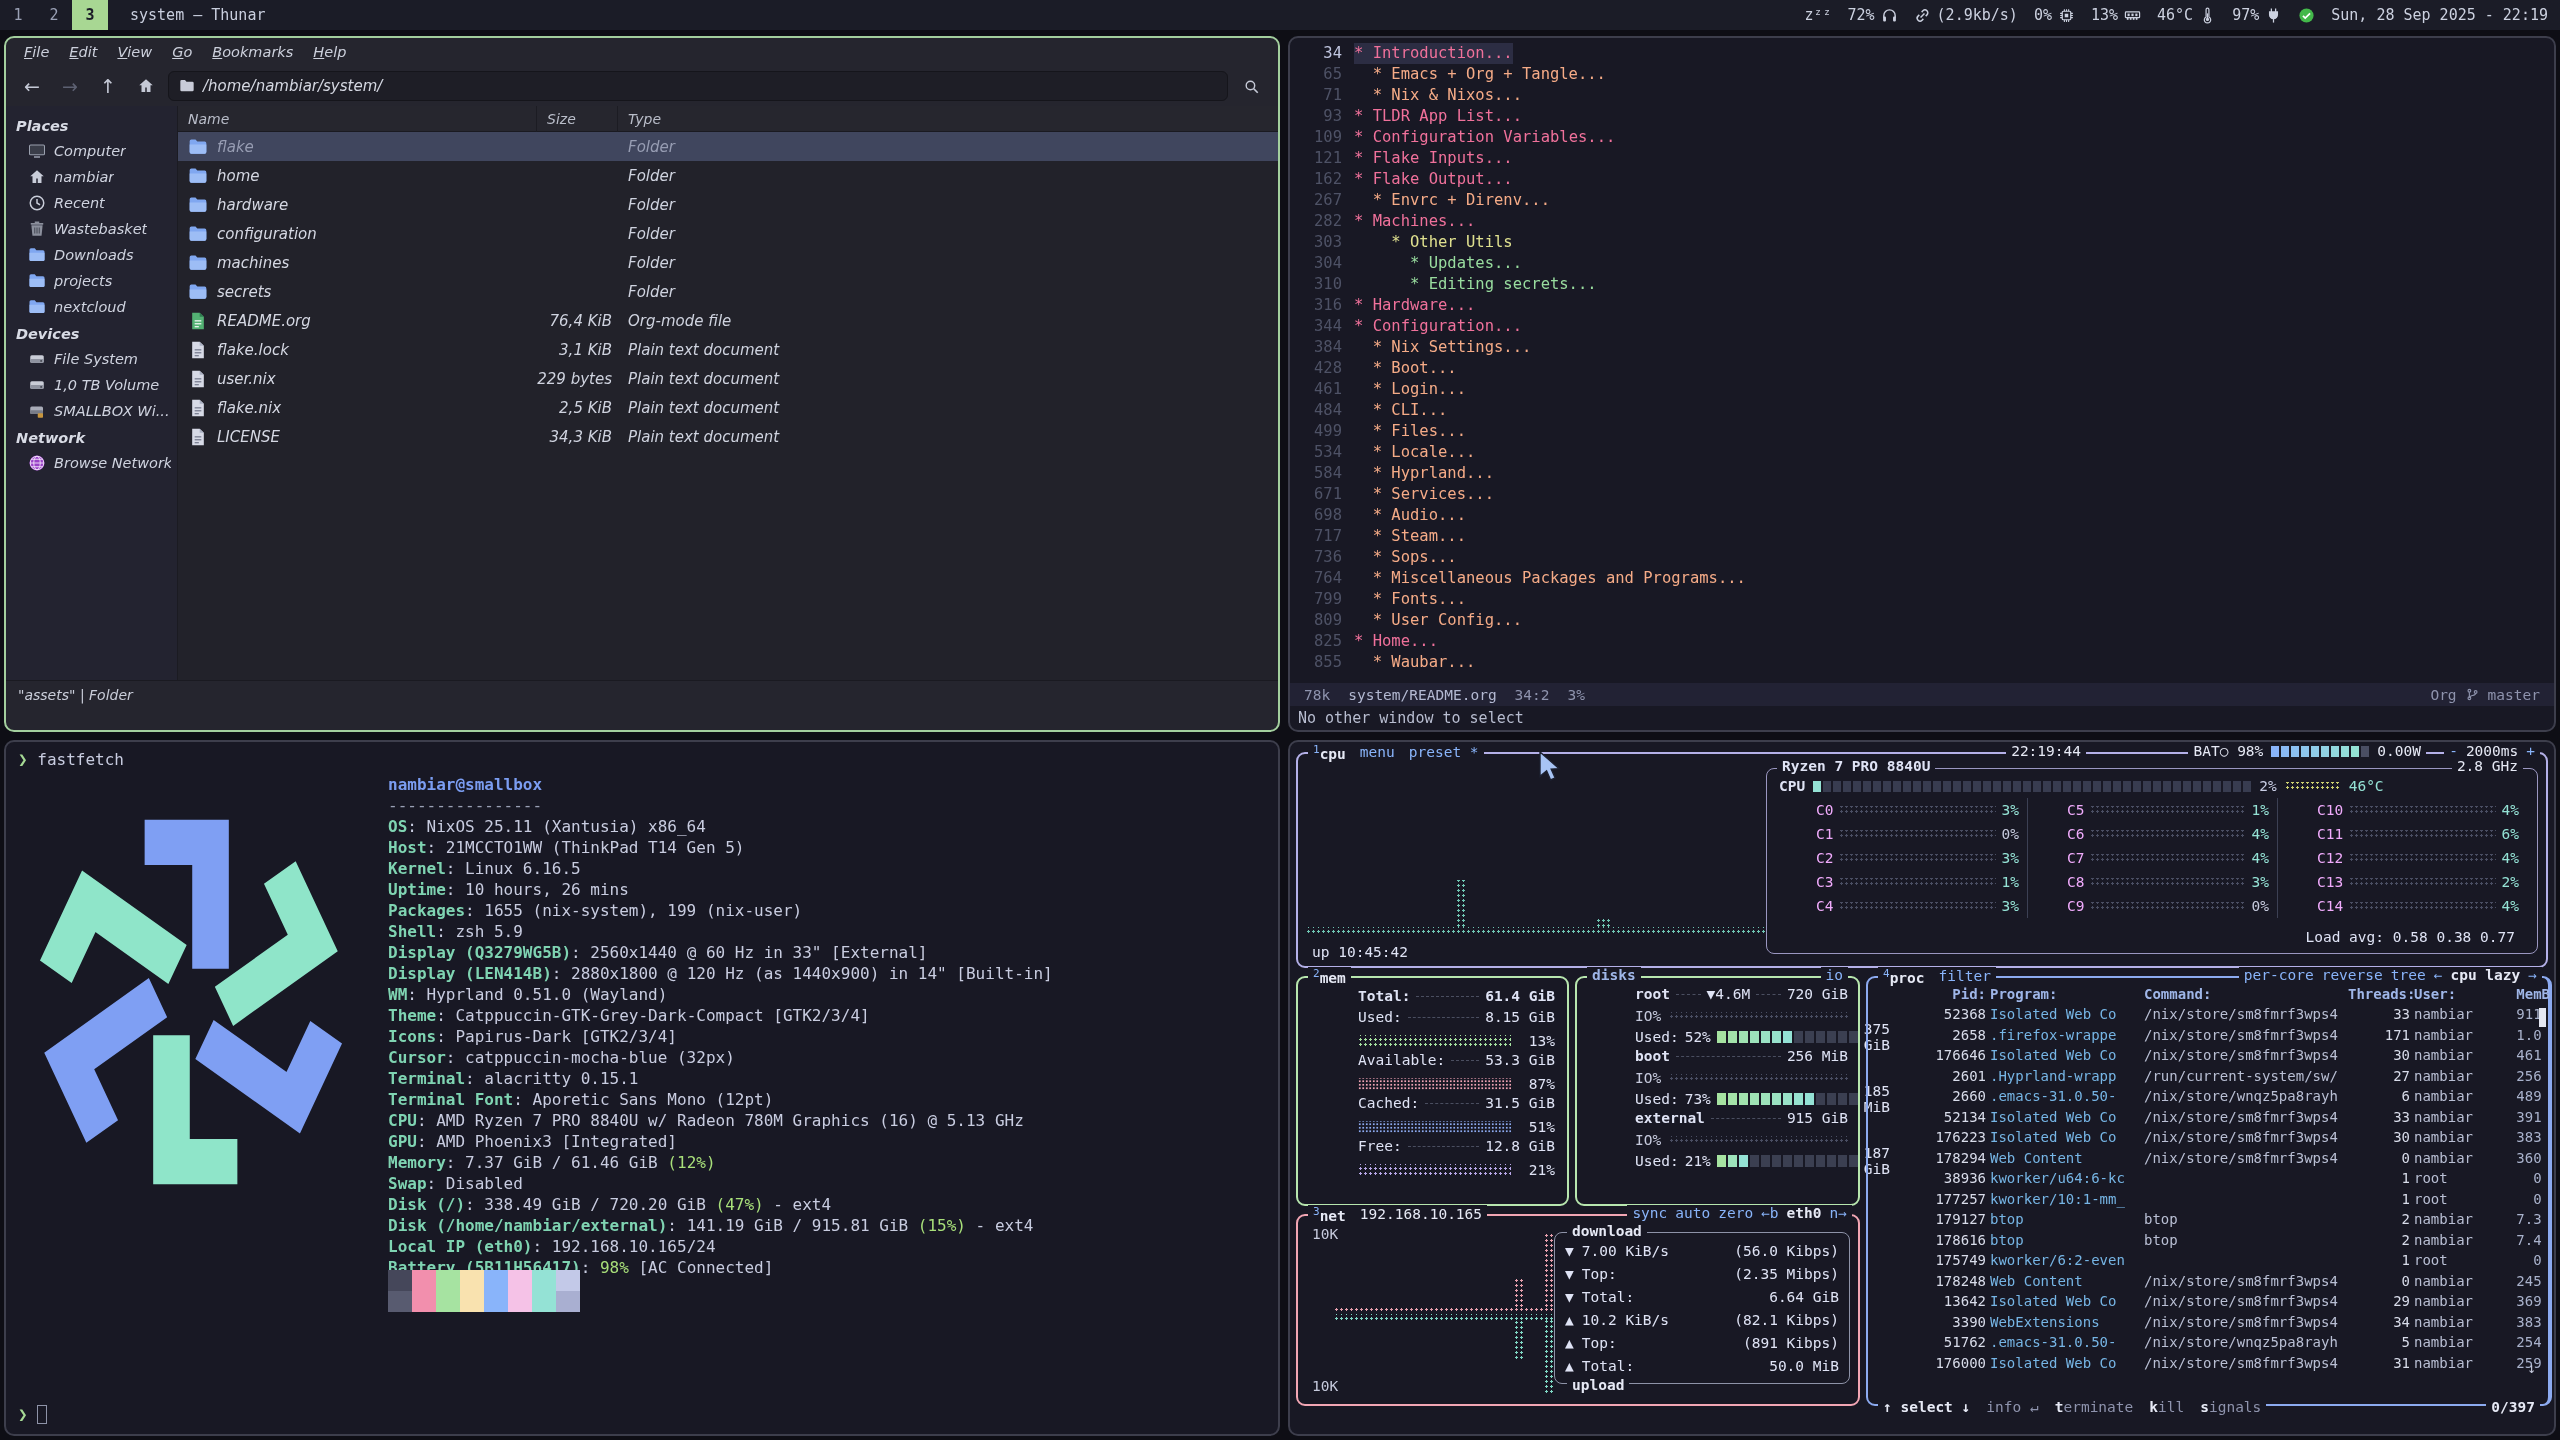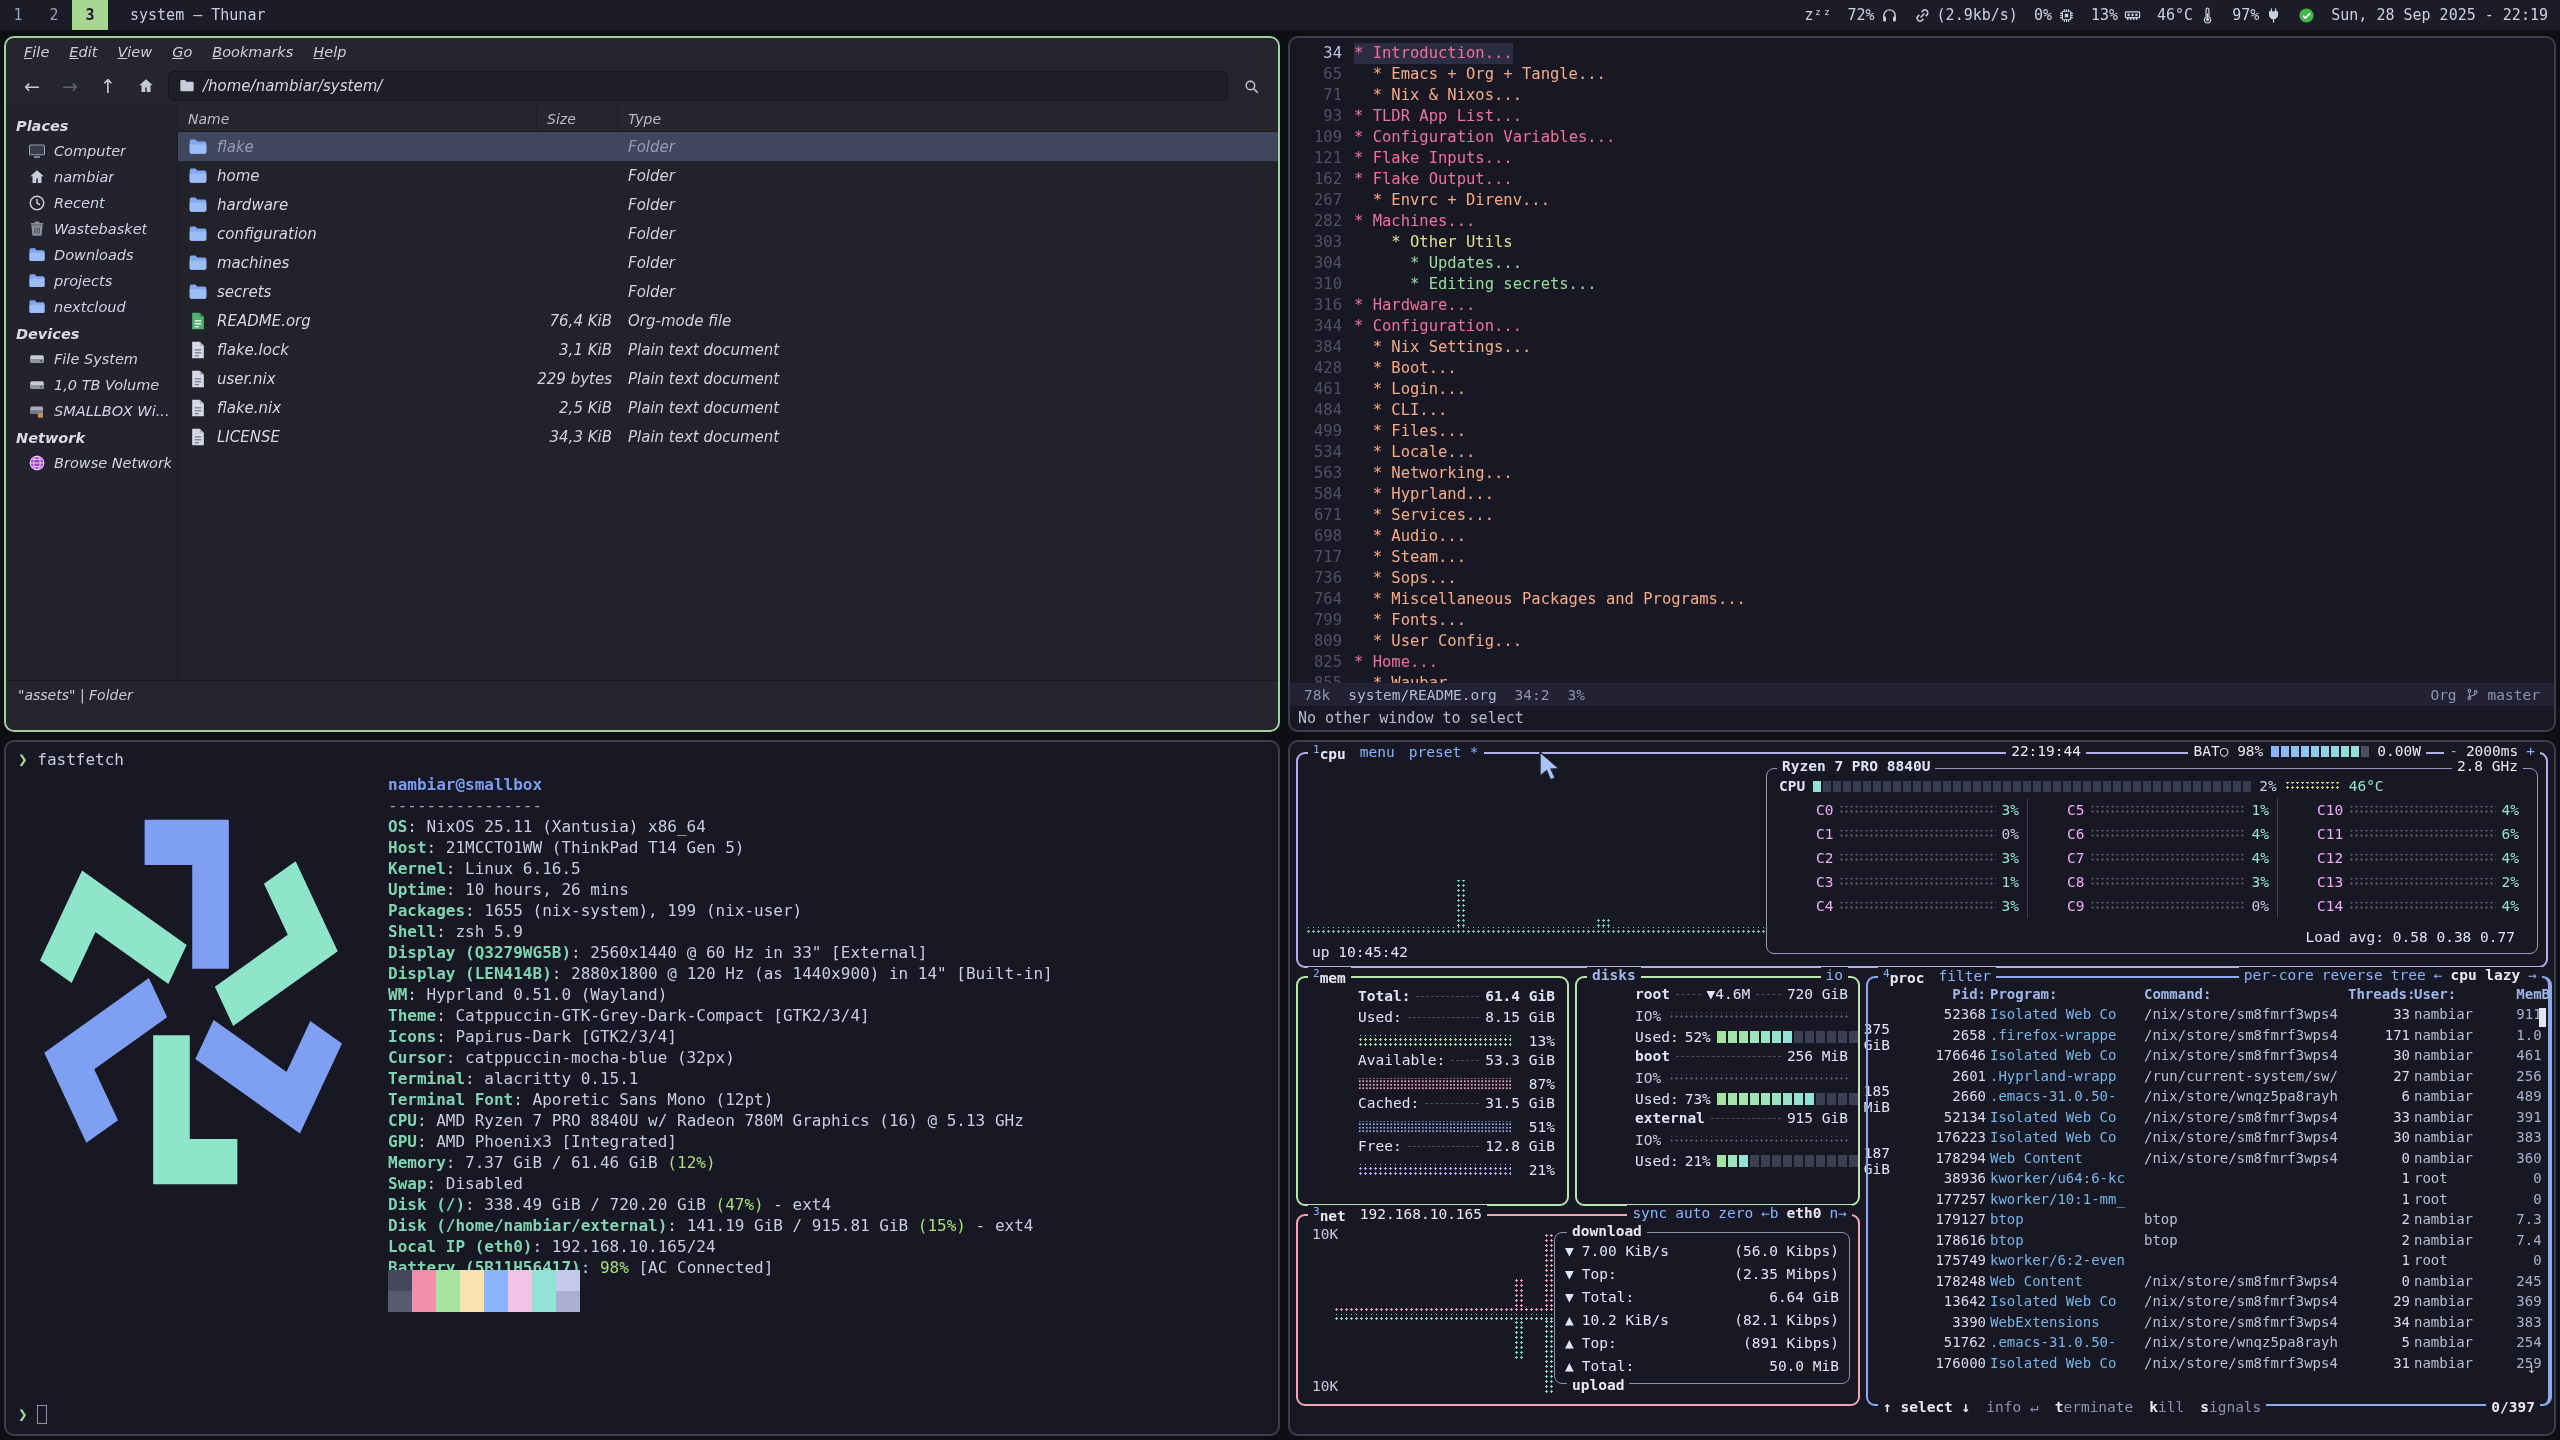--- a/index.html
+++ b/index.html
@@ -573,21 +573,20 @@
         <div class="eline"><span class="lnum">304</span><span class="etext l4" style="padding-left:6ch">* Updates...</span></div>
         <div class="eline"><span class="lnum">310</span><span class="etext l4" style="padding-left:6ch">* Editing secrets...</span></div>
         <div class="eline"><span class="lnum">316</span><span class="etext l1" style="padding-left:0ch">* Hardware...</span></div>
         <div class="eline"><span class="lnum">344</span><span class="etext l1" style="padding-left:0ch">* Configuration...</span></div>
         <div class="eline"><span class="lnum">384</span><span class="etext l2" style="padding-left:2ch">* Nix Settings...</span></div>
         <div class="eline"><span class="lnum">428</span><span class="etext l2" style="padding-left:2ch">* Boot...</span></div>
         <div class="eline"><span class="lnum">461</span><span class="etext l2" style="padding-left:2ch">* Login...</span></div>
         <div class="eline"><span class="lnum">484</span><span class="etext l2" style="padding-left:2ch">* CLI...</span></div>
         <div class="eline"><span class="lnum">499</span><span class="etext l2" style="padding-left:2ch">* Files...</span></div>
         <div class="eline"><span class="lnum">534</span><span class="etext l2" style="padding-left:2ch">* Locale...</span></div>
-        <div class="eline"><span class="lnum">563</span><span class="etext l2" style="padding-left:2ch">* Networking...</span></div>
         <div class="eline"><span class="lnum">584</span><span class="etext l2" style="padding-left:2ch">* Hyprland...</span></div>
         <div class="eline"><span class="lnum">671</span><span class="etext l2" style="padding-left:2ch">* Services...</span></div>
         <div class="eline"><span class="lnum">698</span><span class="etext l2" style="padding-left:2ch">* Audio...</span></div>
         <div class="eline"><span class="lnum">717</span><span class="etext l2" style="padding-left:2ch">* Steam...</span></div>
         <div class="eline"><span class="lnum">736</span><span class="etext l2" style="padding-left:2ch">* Sops...</span></div>
         <div class="eline"><span class="lnum">764</span><span class="etext l2" style="padding-left:2ch">* Miscellaneous Packages and Programs...</span></div>
         <div class="eline"><span class="lnum">799</span><span class="etext l2" style="padding-left:2ch">* Fonts...</span></div>
         <div class="eline"><span class="lnum">809</span><span class="etext l2" style="padding-left:2ch">* User Config...</span></div>
         <div class="eline"><span class="lnum">825</span><span class="etext l1" style="padding-left:0ch">* Home...</span></div>
         <div class="eline"><span class="lnum">855</span><span class="etext l2" style="padding-left:2ch">* Waubar...</span></div>

